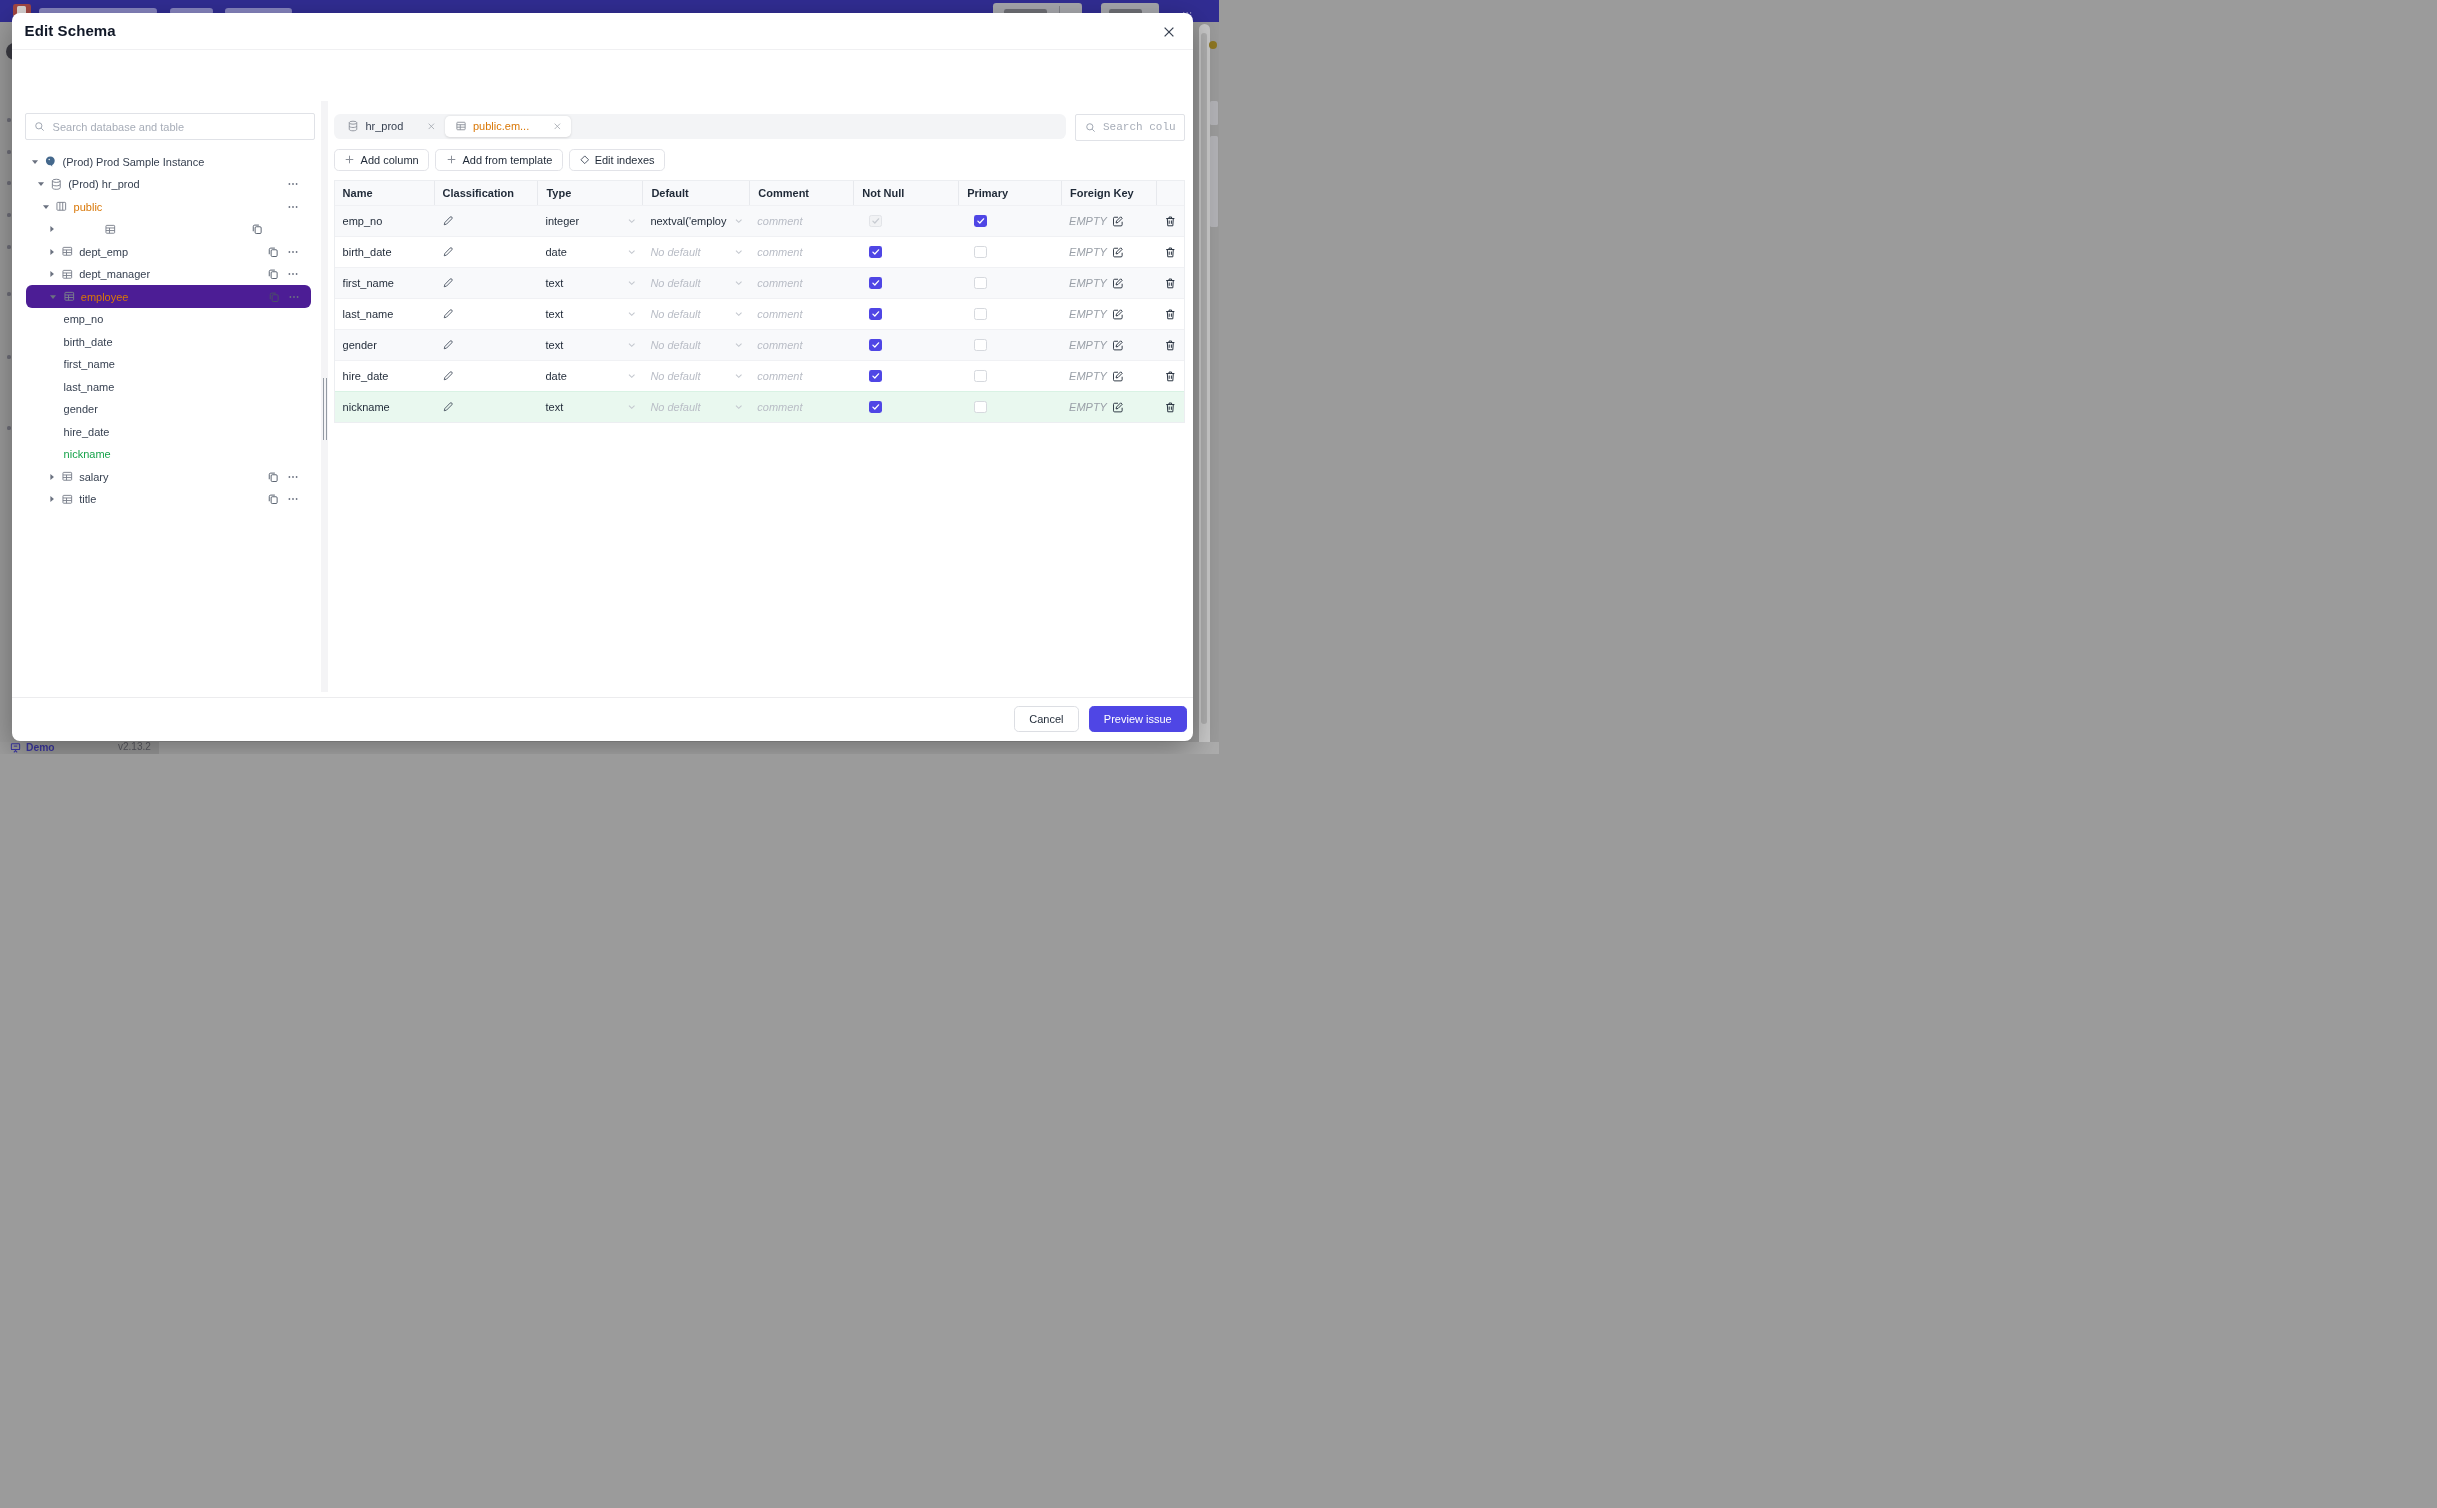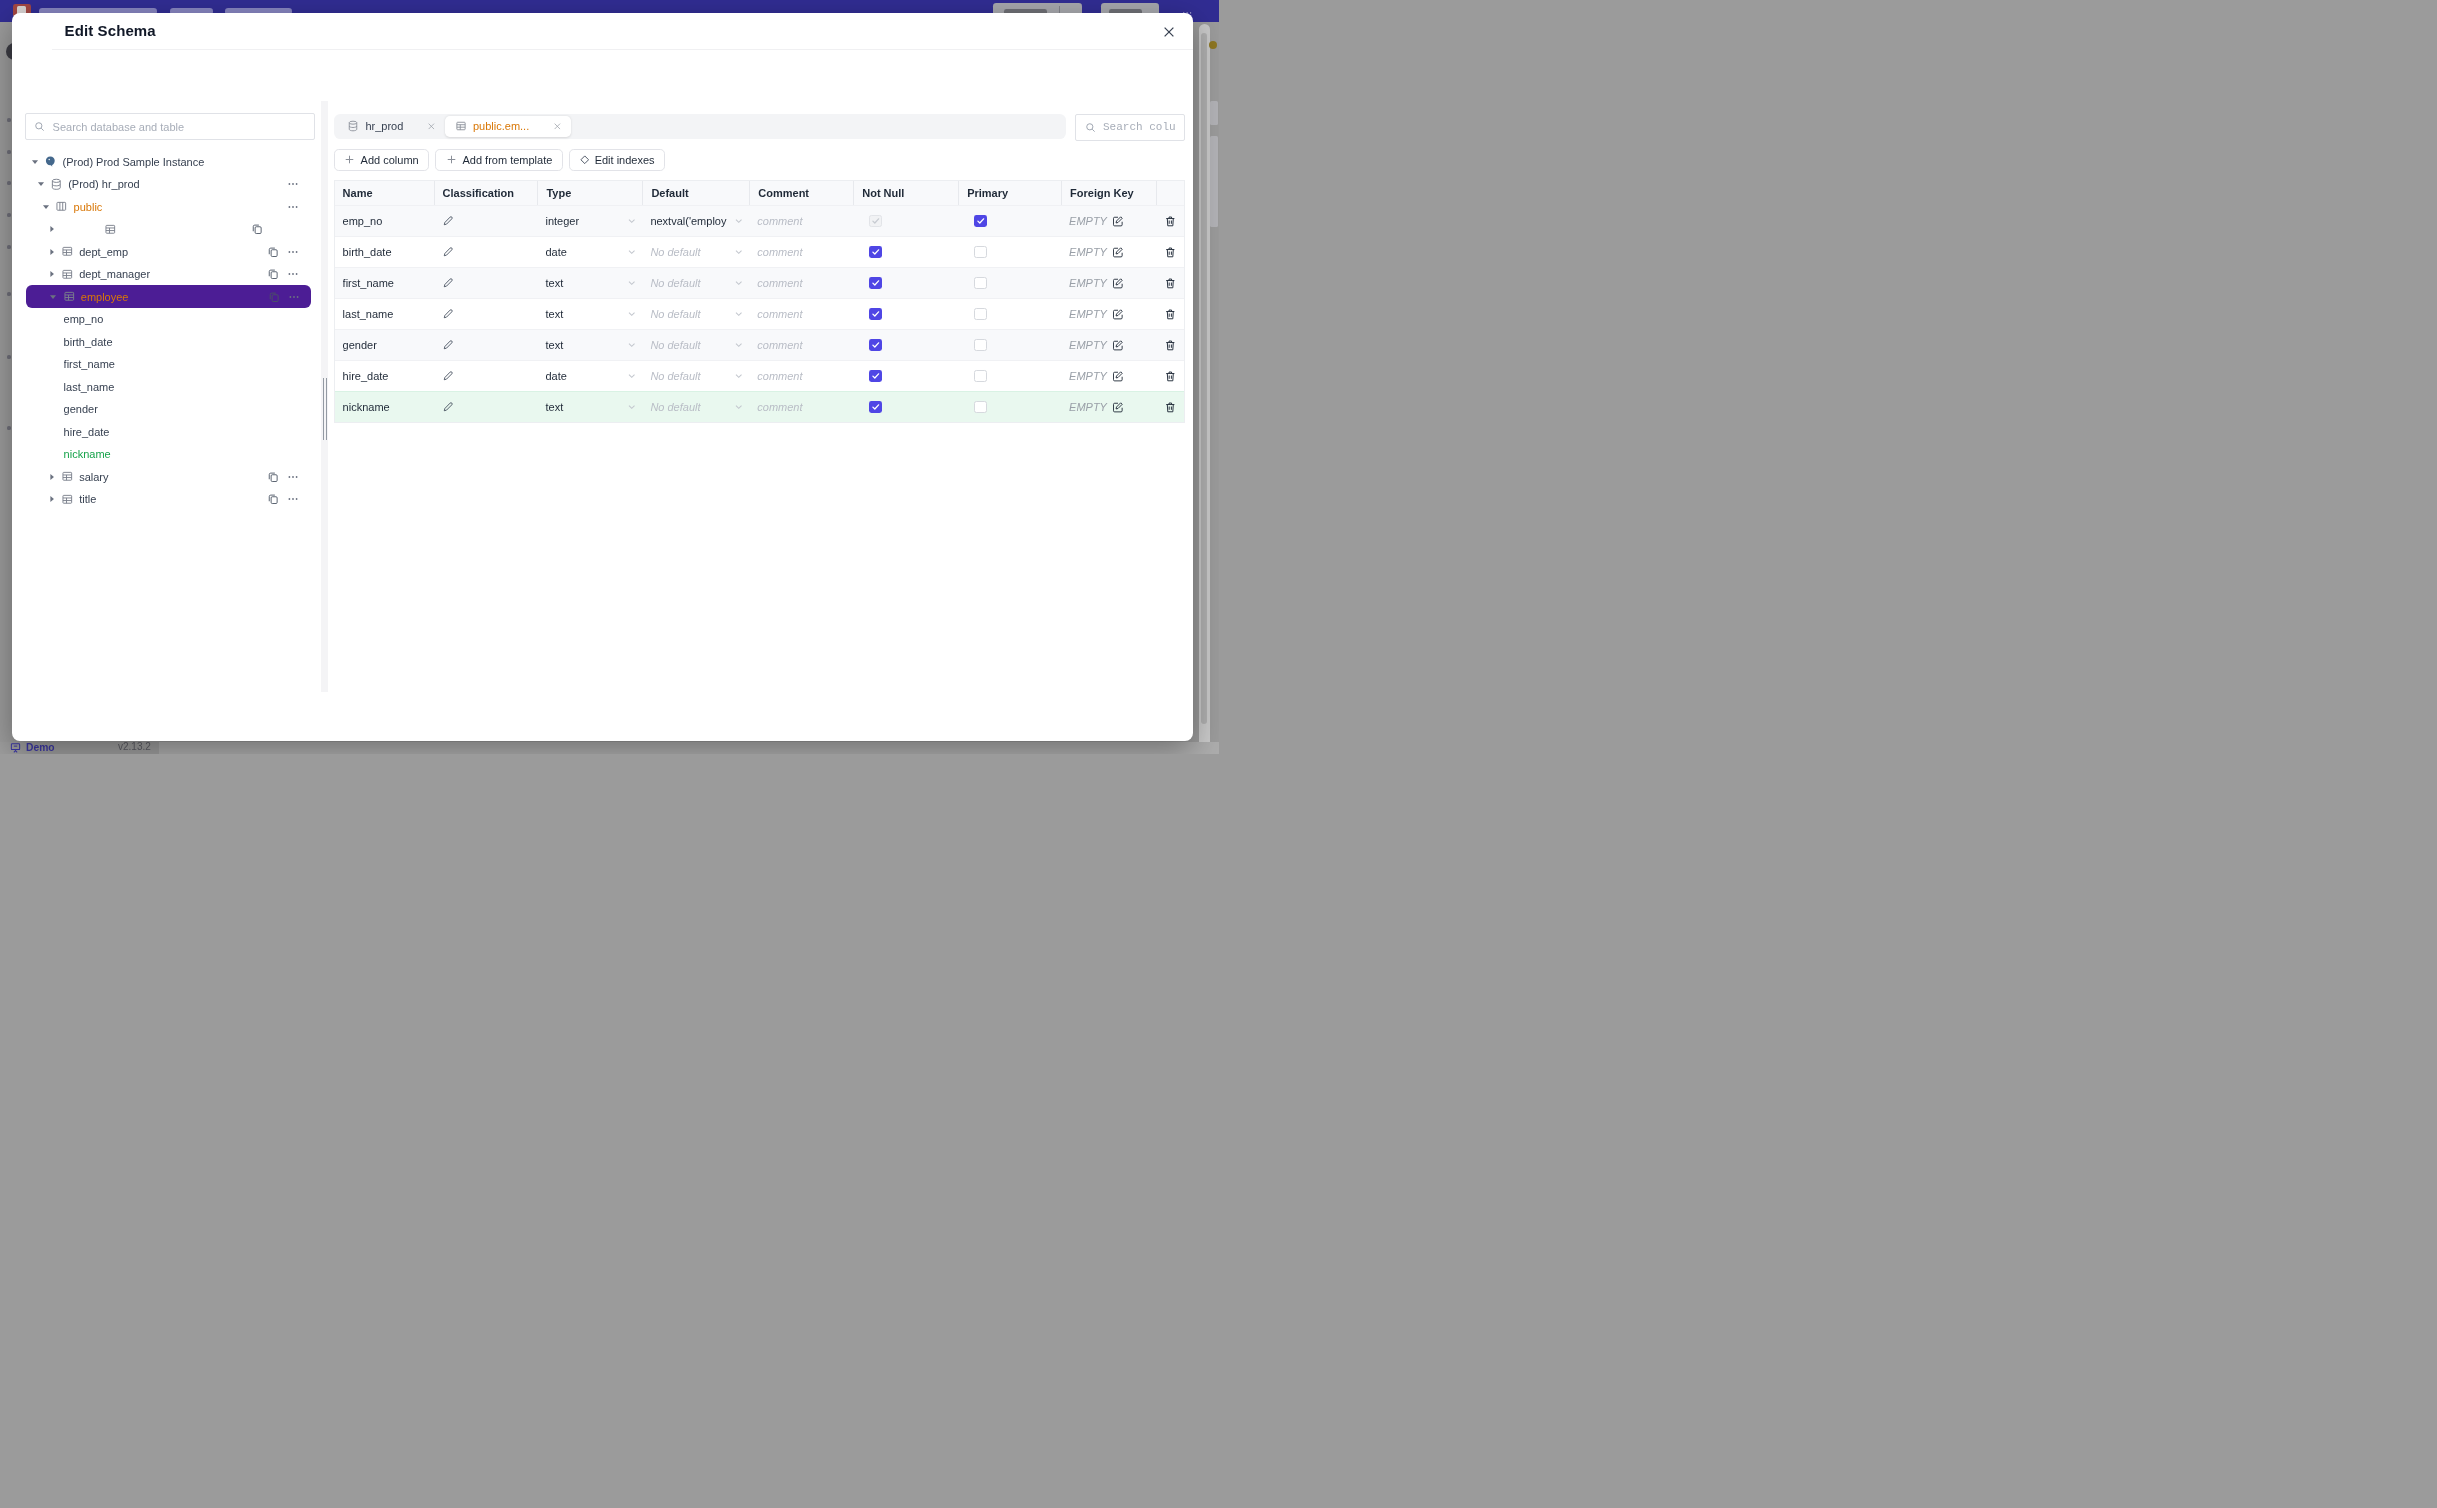--- a/index.html
+++ b/index.html
@@ -30,21 +30,21 @@
   .bg-right-panel { position:absolute; right:0.8px; width:8.7px; background:#b2b2b6; border-radius:1.6px; }
   .bg-bottomband { position:absolute; left:0; bottom:0; width:100%; height:12px; background:#adadad; }
   .bg-bottomband .left { position:absolute; left:0; top:0; width:159px; height:100%; background:#9e9e9e; }
   .bg-demo { position:absolute; left:10.3px; bottom:0.8px; display:flex; align-items:center; gap:4.7px; color:#3d38a6; font-size:10.3px; font-weight:700; }
   .bg-demo .ic { width:11px; height:11px; }
   .bg-version { position:absolute; left:118px; bottom:1.6px; color:#5d5d64; font-size:10px; }
 
   
   .modal {
     position:absolute; left:12px; top:12.6px; width:1181px; height:728px;
-    background:#fff; border-radius:8px; box-shadow:0 9.5px 32px rgba(0,0,0,.35);padding-left:40px;
+    background:#fff; border-radius:8px; box-shadow:0 9.5px 32px rgba(0,0,0,.35);
   }
   .m-header { position:relative; height:37px; display:flex; align-items:center; padding-left:12.6px; border-bottom:0.8px solid #f0f0f2; }
   .m-title { font-size:15px; font-weight:700; color:#111827; letter-spacing:0.1px; }
   .m-close { position:absolute; right:17.4px; top:12px; width:14px; height:14px; color:#374151; cursor:pointer; }
 
   .m-tabsrow { position:relative; height:46px; border-bottom:0.8px solid #e5e7eb; padding:10.3px 12.6px 0 12.6px; display:flex; align-items:flex-end; }
   .m-tab { height:36px; display:flex; align-items:center; padding:0 16.6px; font-size:11.4px; border:0.8px solid #e5e7eb; border-radius:6.3px 6.3px 0 0; margin-bottom:-0.8px; cursor:pointer; }
   .m-tab.active { background:#fff; color:#4f46e5; font-weight:700; border-bottom-color:#fff; }
   .m-tab.inactive { background:#f7f8fa; color:#1f2937; margin-left:3.2px; }
   .runchecks { position:absolute; right:8px; bottom:5.5px; height:24px; display:flex; align-items:center; gap:6.3px; padding:0 11px; border:0.8px solid #e3e4e8; border-radius:4.7px; background:#fff; font-size:11px; color:#1f2937; cursor:pointer; }
@@ -995,14 +995,18 @@
                 <svg viewBox="0 0 16 16" fill="none" stroke="currentColor" stroke-width="1.2">
                   <path d="M2.8 4.5h10.4M6.4 4.2V2.6h3.2v1.6M4.2 4.5l.6 9.2h6.4l.6-9.2M6.6 7v4.2M9.4 7v4.2"></path>
                 </svg>
               </span>
             </div>
           </div>
         </div>
     </div>
   </div>
 
+  <div class="m-footer">
+    <button class="btn ghost">Cancel</button>
+    <button class="btn primary">Preview issue</button>
+  </div>
 </div>
 
 
 </body></html>

